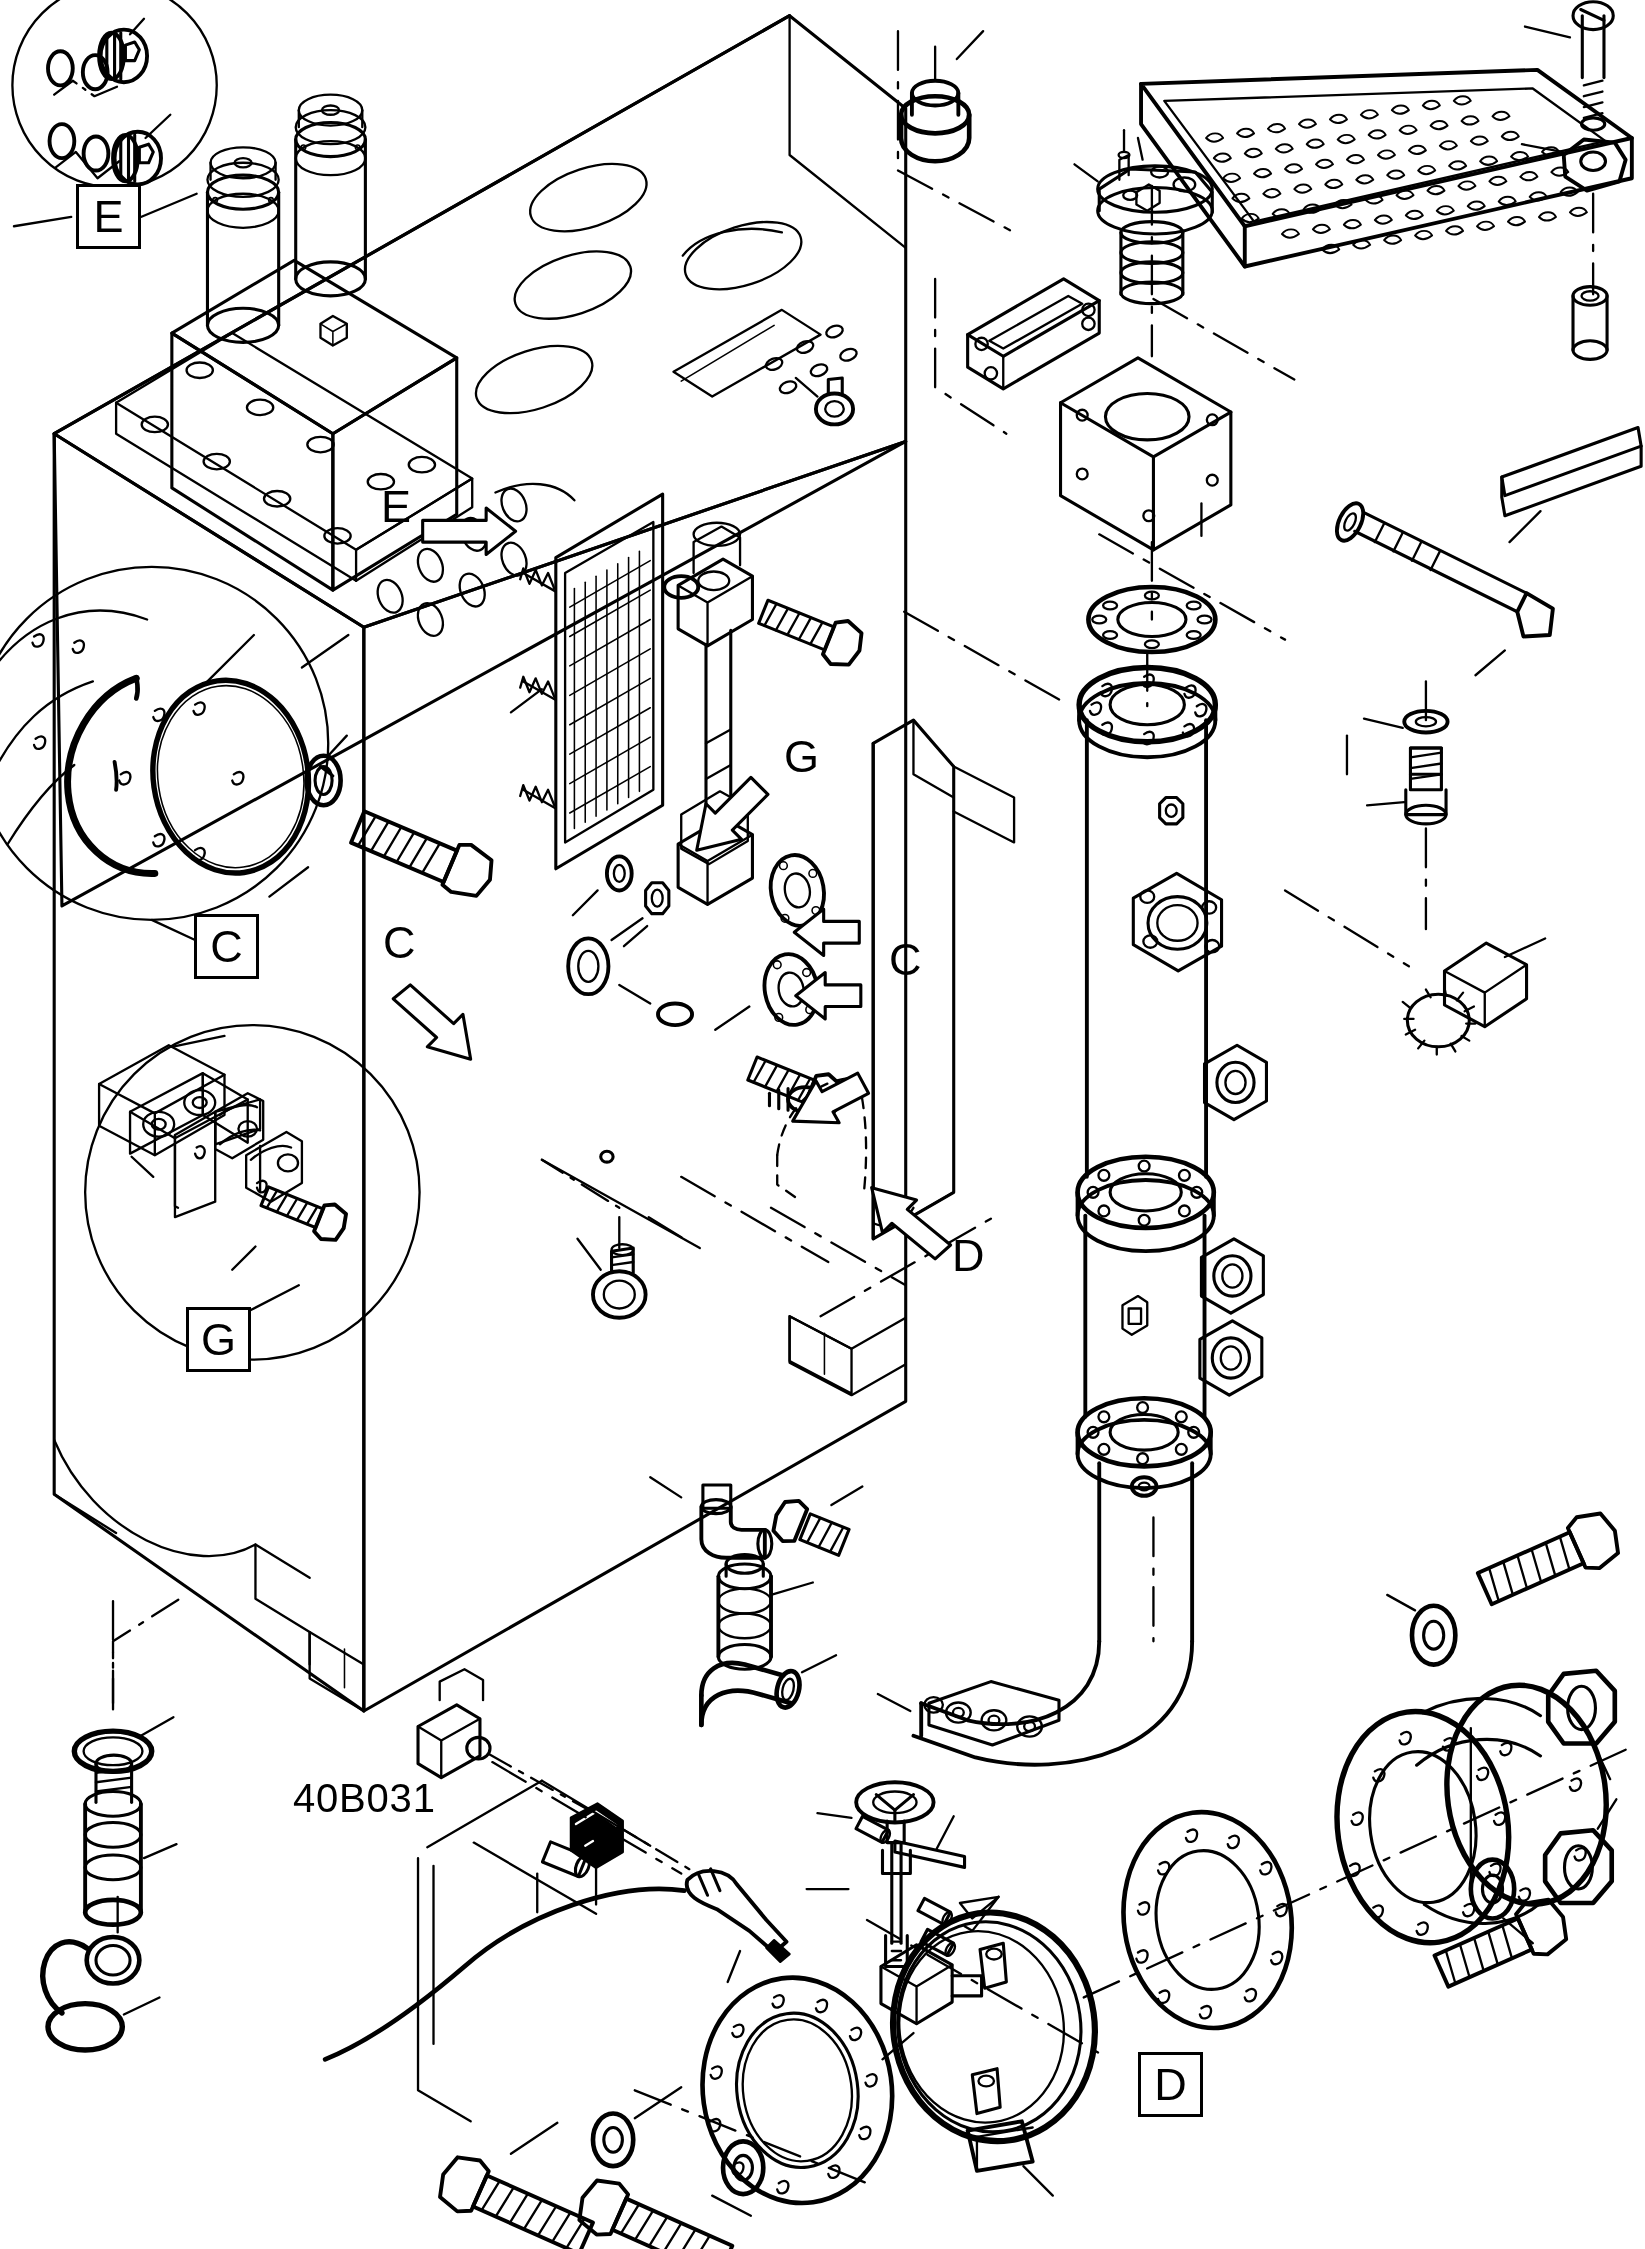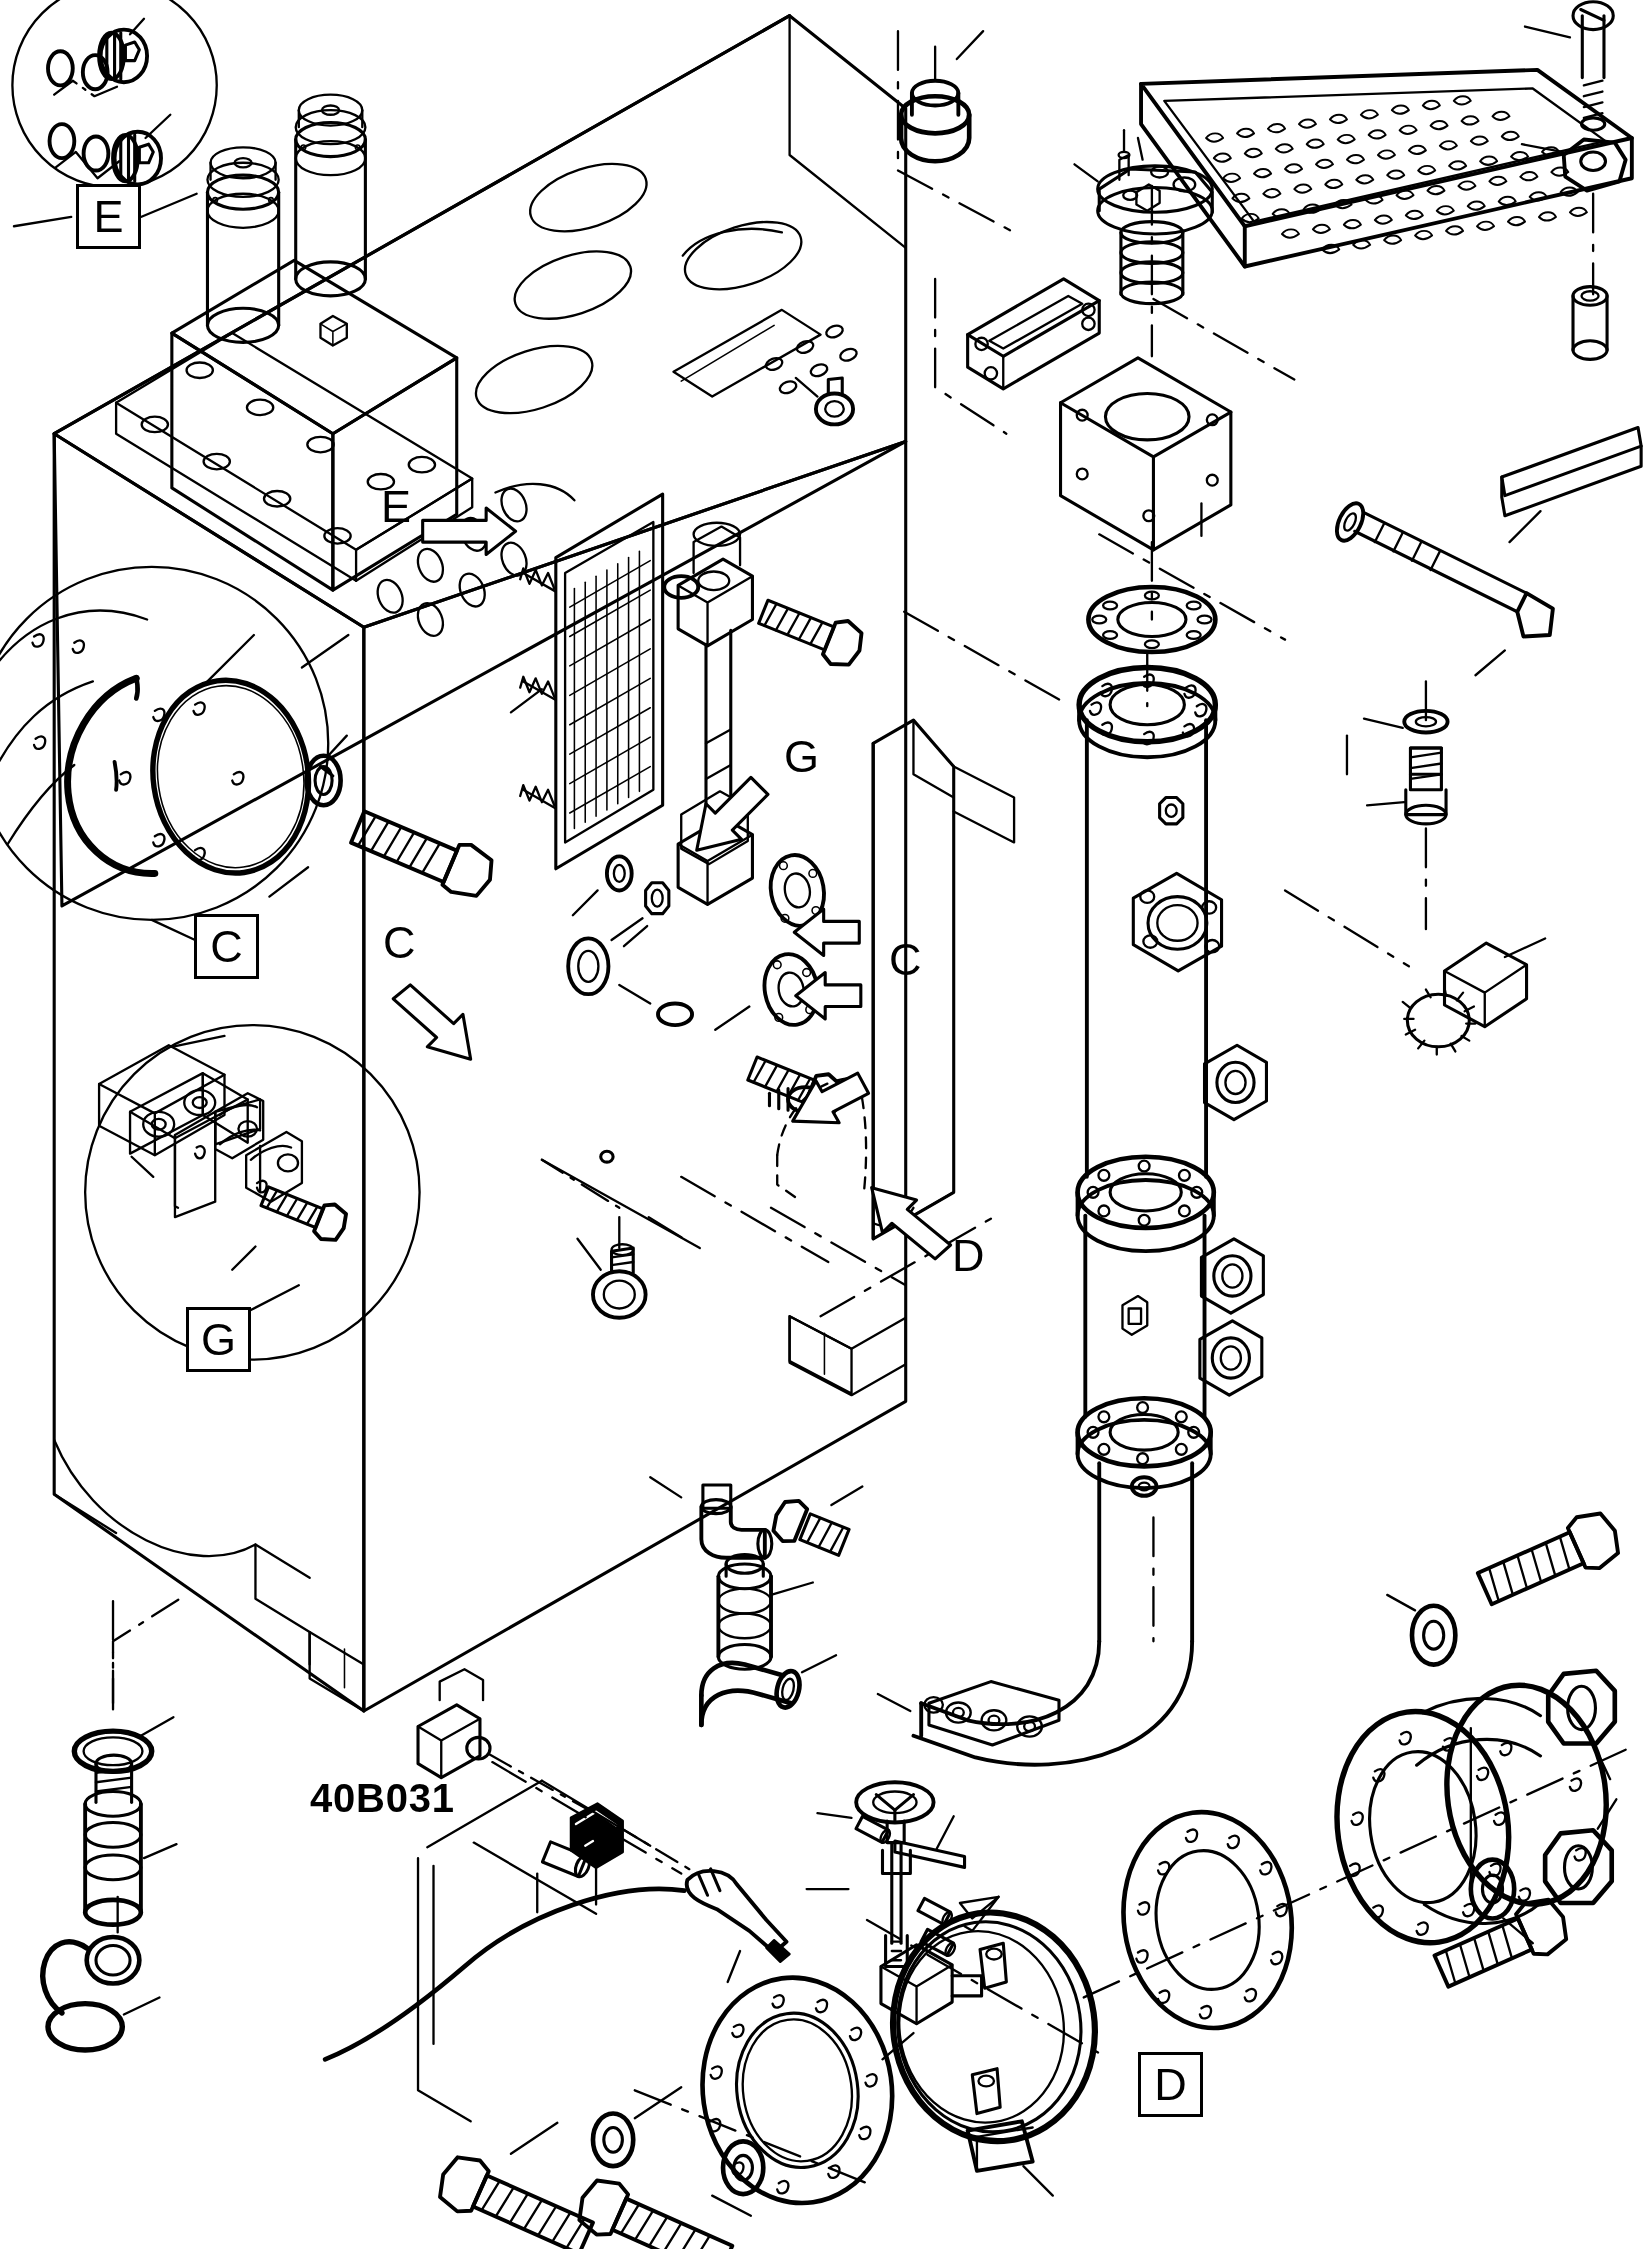--- a/index.html
+++ b/index.html
@@ -1233,17 +1233,17 @@
     <div class="lbl detail-letter" style="left:952px;top:1233px;">D</div>
 
     <div class="lbl boxed" style="left:76px;top:184px;">E</div>
 
     <div class="lbl boxed" style="left:194px;top:914px;">C</div>
 
     <div class="lbl boxed" style="left:186px;top:1307px;">G</div>
 
     <div class="lbl boxed" style="left:1138px;top:2052px;">D</div>
 
-    <div class="lbl partno" style="left:310px;top:1778px;font-weight:bold;">40B031</div>
+    <div class="lbl partno" style="left:293px;top:1778px;">40B031</div>
 
   </div>
 </div>
 
 
 </body></html>

